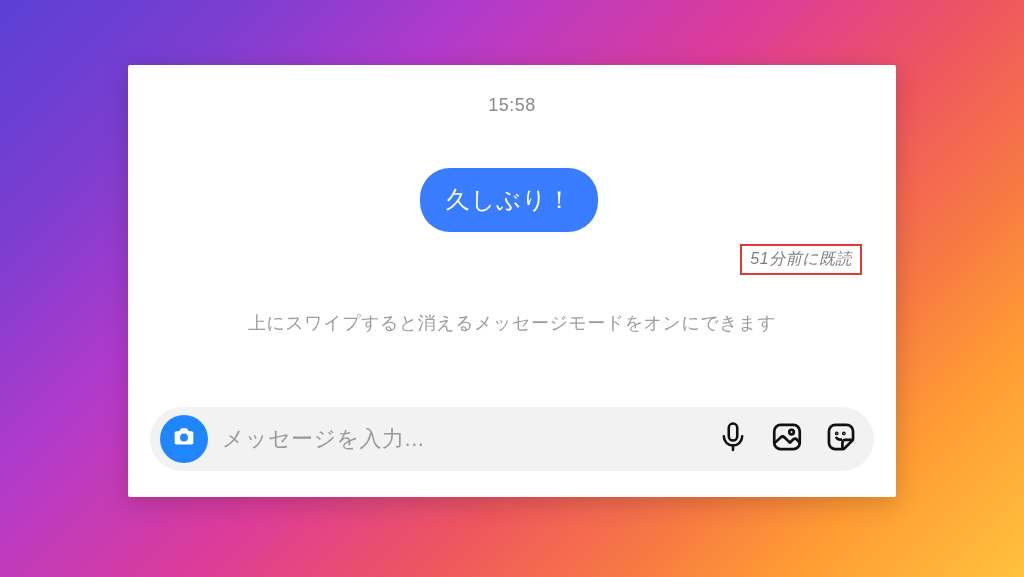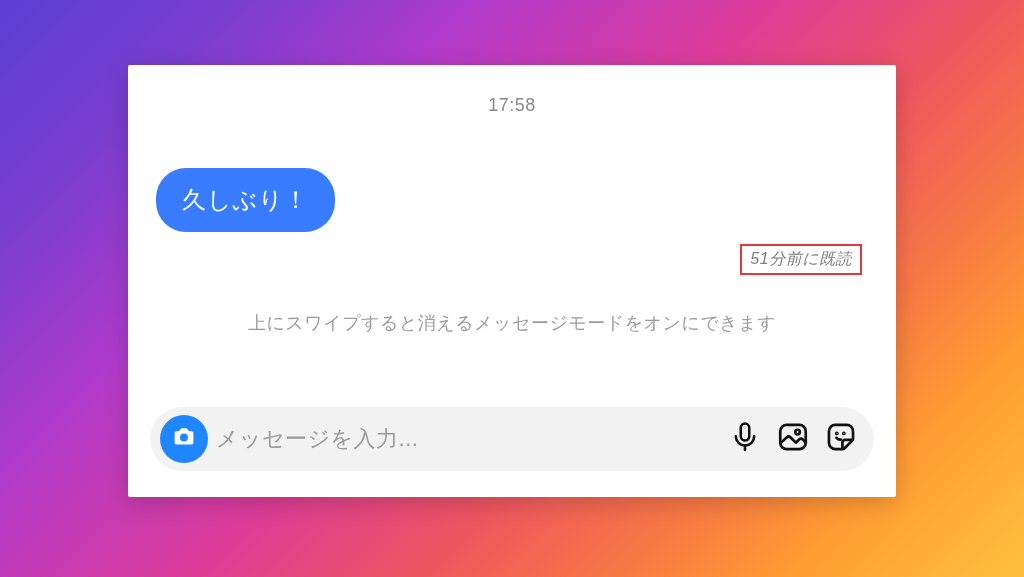--- a/index.html
+++ b/index.html
@@ -39,21 +39,21 @@
   }
   .timestamp {
     text-align: center;
     color: #8a8a8a;
     font-size: 18px;
     margin-top: 18px;
     letter-spacing: 0.5px;
   }
   .bubble-row {
     display: flex;
-    justify-content: flex-start;
+    justify-content: center;
     margin-top: 52px;
     padding-right: 6px;
   }
   .bubble {
     background: #3a7cff;
     color: #ffffff;
     font-size: 24px;
     padding: 16px 26px;
     border-radius: 30px;
     font-weight: 400;
@@ -84,21 +84,21 @@
   .composer-wrap {
     padding: 0 22px 26px 22px;
   }
   .composer {
     height: 64px;
     background: #f2f2f2;
     border-radius: 32px;
     display: flex;
     align-items: center;
     padding: 0 10px 0 10px;
-    gap: 2px;
+    gap: 8px;
   }
   .camera-btn {
     width: 48px;
     height: 48px;
     flex: 0 0 48px;
     border-radius: 50%;
     background: #1f86ff;
     display: flex;
     align-items: center;
     justify-content: center;
@@ -121,21 +121,21 @@
   }
   .icon-btn svg { width: 34px; height: 34px; stroke: #111; }
 </style>
 </head>
 <body>
 
 <div class="card">
 
   <div class="chat-area">
 
-    <div class="timestamp">17:58</div>
+    <div class="timestamp">15:58</div>
 
     <div class="bubble-row">
       <div class="bubble">久しぶり！</div>
     </div>
 
     <div class="read-row">
       <div class="read-box">51分前に既読</div>
     </div>
 
     <div class="hint">上にスワイプすると消えるメッセージモードをオンにできます</div>

